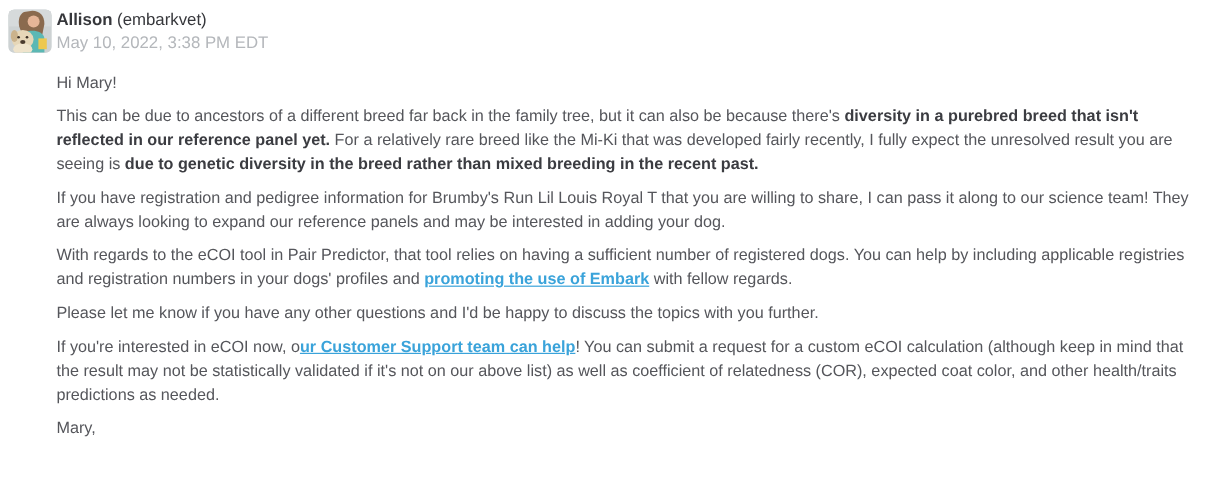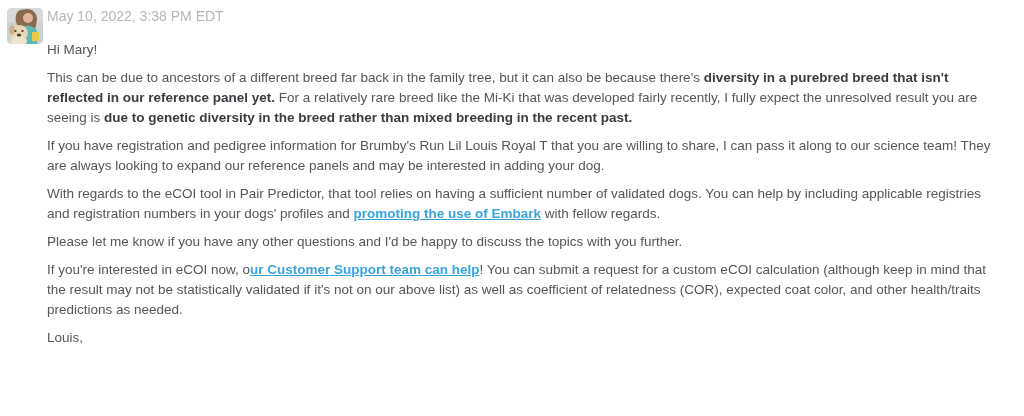--- a/index.html
+++ b/index.html
@@ -86,24 +86,28 @@
       <rect x="25" y="24" width="7" height="9" fill="#edc84f"></rect>
       <ellipse cx="12" cy="25" rx="9" ry="8" fill="#e6d7b8"></ellipse>
       <ellipse cx="5" cy="22" rx="3" ry="5" fill="#cbb38c"></ellipse>
       <ellipse cx="12" cy="33" rx="8" ry="5" fill="#efe4cc"></ellipse>
       <ellipse cx="12" cy="27" rx="2.2" ry="1.6" fill="#4a3b2e"></ellipse>
       <circle cx="8.5" cy="23" r="1.1" fill="#3a2f24"></circle>
       <circle cx="15.5" cy="23" r="1.1" fill="#3a2f24"></circle>
     </svg>
   </div>
   <div class="content">
+    <div class="author-line">
+      <span class="author-name">Allison</span>
+      <span class="author-handle">(embarkvet)</span>
+    </div>
     <div class="timestamp">May 10, 2022, 3:38 PM EDT</div>
     <div class="body">
         <p><span>Hi Mary!</span></p>
         <p><span>This can be due to ancestors of a different breed far back in the family tree, but it can also be because there's </span><strong>diversity in a purebred breed that isn't reflected in our reference panel yet.</strong><span> For a relatively rare breed like the Mi-Ki that was developed fairly recently, I fully expect the unresolved result you are seeing is </span><strong>due to genetic diversity in the breed rather than mixed breeding in the recent past.</strong></p>
         <p><span>If you have registration and pedigree information for Brumby's Run Lil Louis Royal T that you are willing to share, I can pass it along to our science team! They are always looking to expand our reference panels and may be interested in adding your dog.</span></p>
-        <p><span>With regards to the eCOI tool in Pair Predictor, that tool relies on having a sufficient number of validated dogs. You can help by including applicable registries and registration numbers in your dogs' profiles and </span><a href="#">promoting the use of Embark</a><span> with fellow regards.</span></p>
+        <p><span>With regards to the eCOI tool in Pair Predictor, that tool relies on having a sufficient number of registered dogs. You can help by including applicable registries and registration numbers in your dogs' profiles and </span><a href="#">promoting the use of Embark</a><span> with fellow regards.</span></p>
         <p><span>Please let me know if you have any other questions and I'd be happy to discuss the topics with you further.</span></p>
         <p><span>If you're interested in eCOI now, o</span><a href="#">ur Customer Support team can help</a><span>! You can submit a request for a custom eCOI calculation (although keep in mind that the result may not be statistically validated if it's not on our above list) as well as coefficient of relatedness (COR), expected coat color, and other health/traits predictions as needed.</span></p>
-        <p><span>Louis,</span></p>
+        <p><span>Mary,</span></p>
       </div>
   </div>
 </div>
 
 </body></html>

